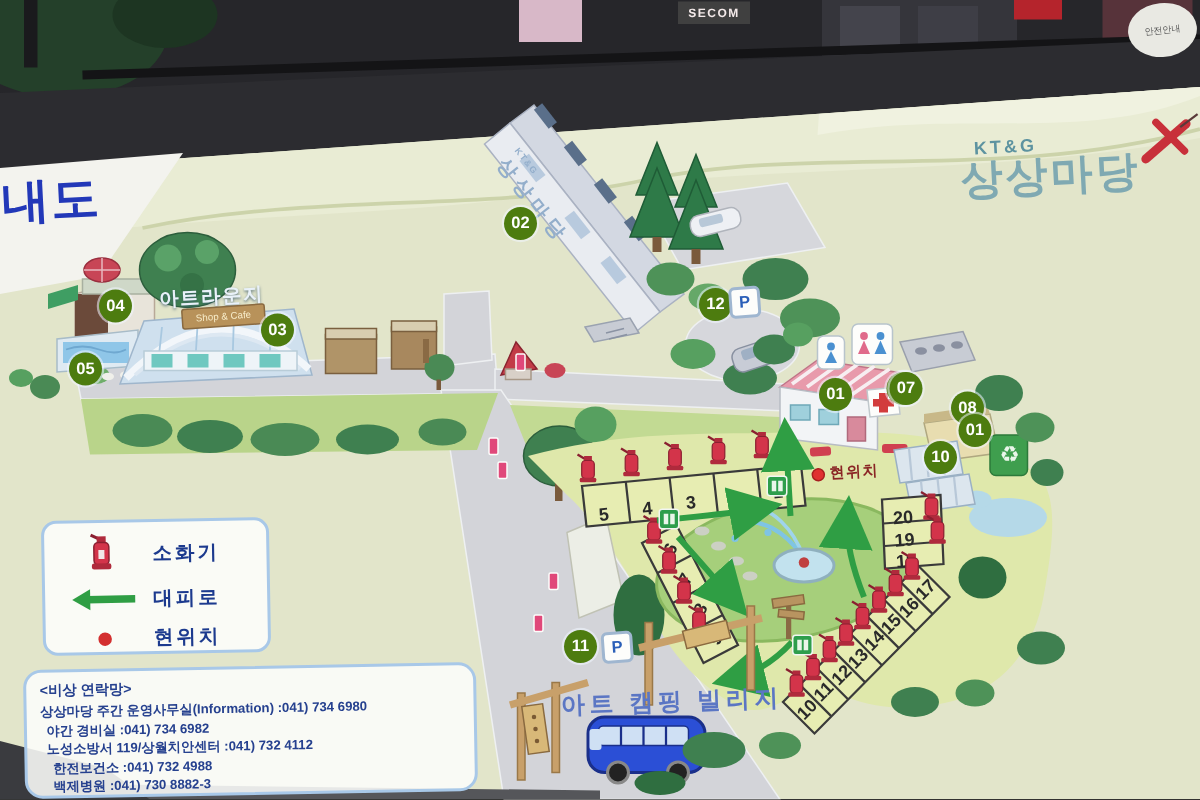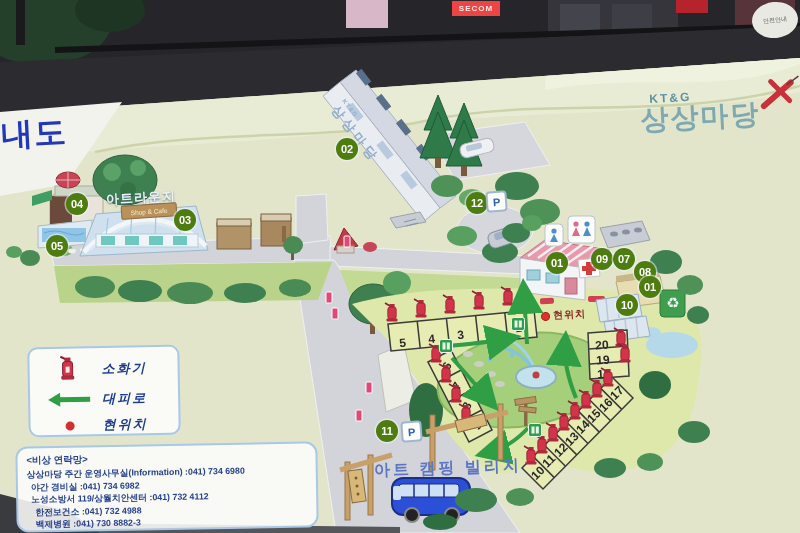--- a/index.html
+++ b/index.html
@@ -1,21 +1,21 @@
 <!DOCTYPE html>
 <html><head>
 <meta charset="utf-8">
 <style>
   html,body{margin:0;padding:0;background:#111;}
   #stage{position:relative;width:800px;height:533px;overflow:hidden;
          font-family:"Liberation Sans","DejaVu Sans",sans-serif;background:#26262a;}
   #stage svg.base{position:absolute;left:0;top:0;}
   .ov{position:absolute;}
   
-  .secom{left:452px;top:1px;width:48px;height:15px;background:#ef4444;color:#f3e9e9;
+  .secom{left:452px;top:1px;width:48px;height:15px;background:#404040;color:#f3e9e9;
          font-size:8px;font-weight:bold;display:flex;align-items:center;justify-content:center;letter-spacing:1px;}
   .oval-sign{left:752px;top:2px;width:46px;height:36px;background:#e9e9e3;border-radius:50%;
          display:flex;align-items:center;justify-content:center;color:#555;font-size:6px;transform:rotate(-6deg);}
   
   .board-title{left:1px;top:112px;font-size:32px;font-weight:bold;color:#2238b8;transform:rotate(-3deg);letter-spacing:1px;}
   .logo{left:640px;top:88px;width:170px;transform:rotate(-3deg);color:#7fa9b2;}
   .logo .brand{font-size:12px;font-weight:bold;color:#5d93a0;letter-spacing:2px;margin-left:10px;}
   .logo .name{font-size:28px;font-weight:bold;letter-spacing:2px;line-height:28px;}
   .logo .dragonfly{position:absolute;right:8px;top:-10px;}
   .b02-text{left:346px;top:98px;transform:rotate(52deg);transform-origin:left top;color:#93aecb;}
@@ -35,21 +35,21 @@
           box-shadow:0 0 0 1.5px rgba(240,245,255,.55);}
   
   .psign{width:17px;height:17px;background:#fdfdfb;border:2px solid #9fb6d0;border-radius:4px;
          color:#2b5fb8;font-size:11px;font-weight:bold;display:flex;align-items:center;justify-content:center;transform:rotate(-4deg);}
   
   .legend{left:28px;top:346px;width:152px;height:90px;background:rgba(252,253,250,.92);
           border:2.5px solid #a8c8e8;border-radius:10px;padding:4px 6px;box-sizing:border-box;transform:rotate(-1deg);}
   .legend .row{display:flex;align-items:center;height:26px;}
   .legend .row.first{height:34px;}
   .legend .ic{width:66px;display:flex;align-items:center;justify-content:center;}
-  .legend .lb{font-size:13px;font-weight:bold;color:#1c3a8e;letter-spacing:2px;font-style:italic;}
+  .legend .lb{font-size:13px;font-weight:bold;color:#1c3a8e;letter-spacing:2px;}
   .legend .dot{width:9px;height:9px;border-radius:50%;background:#d32f2f;}
   
   .contact{left:16px;top:444px;width:302px;height:86px;background:rgba(252,253,250,.88);
            border:2.5px solid #a8c8e8;border-radius:12px;padding:6px 9px;box-sizing:border-box;
            color:#26418f;transform:rotate(-1deg);}
   .contact .title{font-size:9.5px;font-weight:bold;margin-bottom:1px;}
   .contact .line{font-size:8.8px;font-weight:bold;line-height:12.6px;white-space:nowrap;}
   .contact .line.i1{margin-left:4px;}
   .contact .line.i2{margin-left:8px;}
   .recycle-glyph{left:662px;top:292px;width:22px;height:22px;color:#eaf6ea;font-size:15px;
@@ -426,21 +426,21 @@
 </div>
 
 <div class="ov recycle-glyph">♻</div>
 
 <div class="ov marker" style="left:546px;top:252px">01</div>
 <div class="ov marker" style="left:336px;top:138px">02</div>
 <div class="ov marker" style="left:174px;top:209px">03</div>
 <div class="ov marker" style="left:66px;top:193px">04</div>
 <div class="ov marker" style="left:46px;top:235px">05</div>
 <div class="ov marker" style="left:591px;top:248px">09</div>
-<div class="ov marker" style="left:613px;top:248px">07</div>
+<div class="ov marker" style="left:593px;top:248px">07</div>
 <div class="ov marker" style="left:634px;top:261px">08</div>
 <div class="ov marker" style="left:639px;top:276px">01</div>
 <div class="ov marker" style="left:616px;top:294px">10</div>
 <div class="ov marker" style="left:376px;top:420px">11</div>
 <div class="ov marker" style="left:466px;top:192px">12</div>
 
 <div class="ov psign" style="left:486px;top:191px">P</div>
 <div class="ov psign" style="left:401px;top:421px">P</div>
 
 <div class="ov legend">

